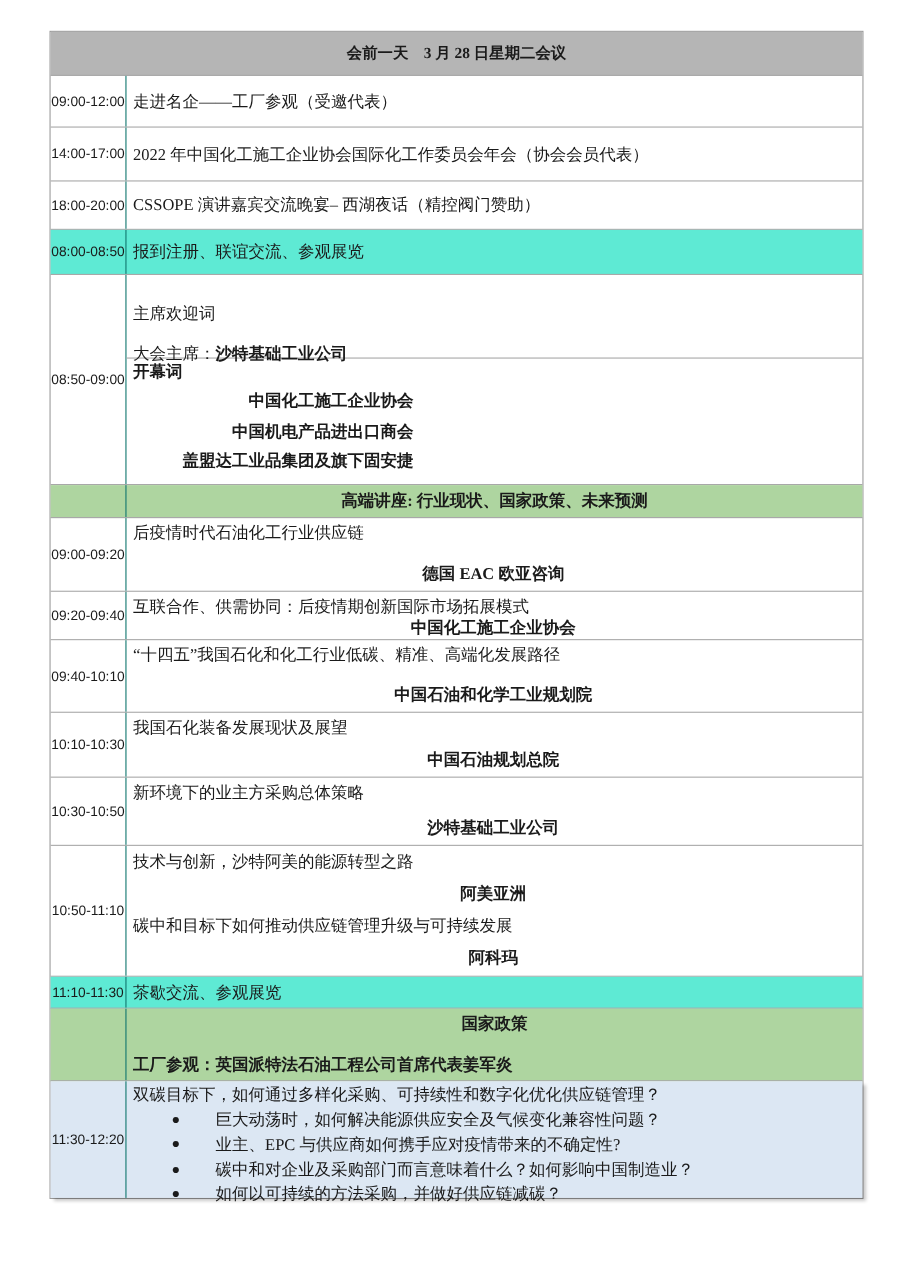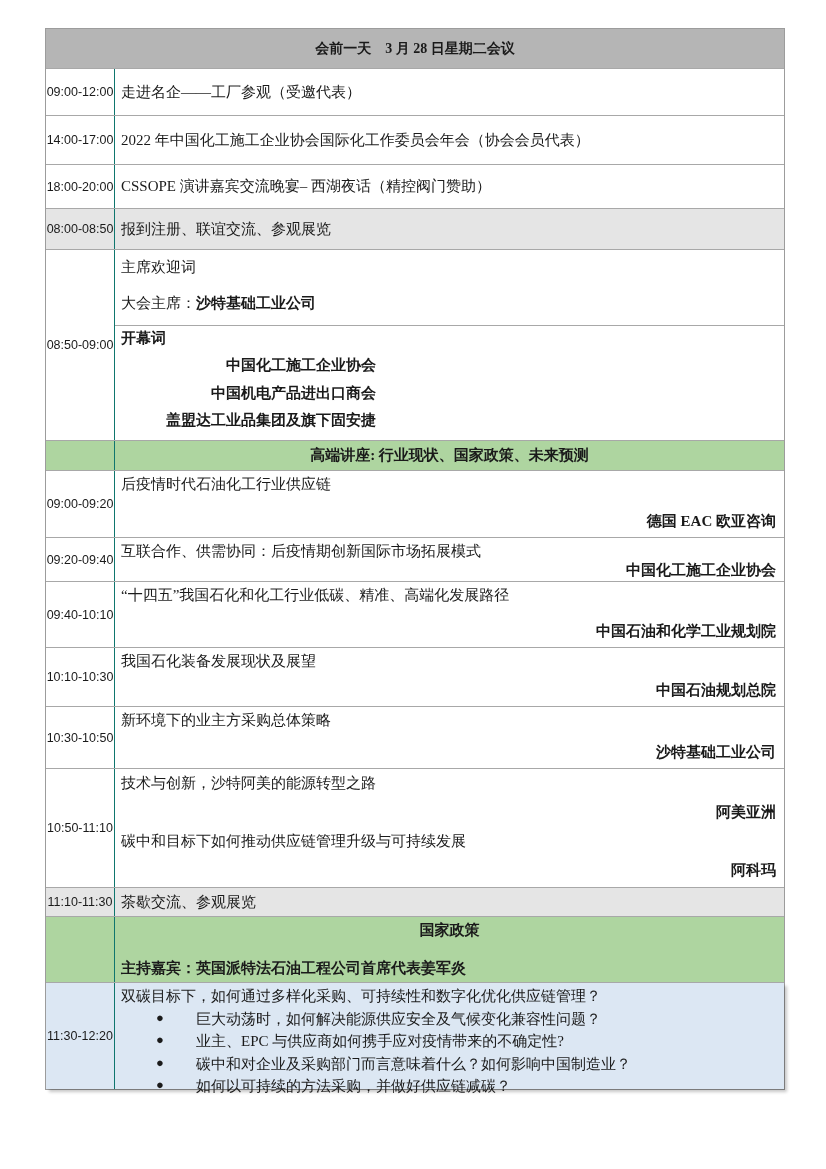--- a/index.html
+++ b/index.html
@@ -23,40 +23,40 @@
     font-size: 12.5px; white-space: nowrap; overflow: hidden;
   }
   .content { flex: 1; font-size: 15px; padding: 4px 6px; }
   .vcenter { display: flex; align-items: center; }
 
   .gray-header {
     background: #b5b5b5; height: 40px;
     display: flex; align-items: center; justify-content: center;
     font-weight: bold; font-size: 14px;
   }
-  .green-light { background: #e5e5e5; }
+  .green-light { background: #5eead4; }
   .band-green  { background: #aed5a0; }
   .blue-row    { background: #dce7f3; box-shadow: 3px 3px 3px rgba(0,0,0,0.22); }
 
   .center-bold { display:flex; align-items:center; justify-content:center; font-weight:bold; }
 
   
   .opening-right { flex: 1; display: flex; flex-direction: column; font-size: 15px; }
   .opening-a { height: 76px; border-bottom: 1px solid #a8a8a8; padding: 6px; }
-  .opening-a .welcome { margin-top: 2px; font-family: Liberation Serif, serif; }
+  .opening-a .welcome { margin-top: 20px; font-family: Liberation Serif, serif; }
   .opening-a .chair   { margin-top: 17px; }
   .opening-a .chair b { font-weight: bold; }
   .opening-b { height: 114px; padding: 3px 6px 5px; display: flex; flex-direction: row; }
   .opening-b .speech { font-weight: bold; }
   .orgs { margin-top: auto; text-align: right; font-weight: bold; line-height: 1.85; padding-right: 2px; }
 
   
   .talk { display: flex; flex-direction: column; justify-content: space-between; padding: 4px 6px 6px; }
   .talk-title { text-align: left; }
-  .talk-speaker { text-align: right; font-weight: bold; padding-right: 2px; }
+  .talk-speaker { text-align: center; font-weight: bold; padding-right: 2px; }
 
   .dual { display: flex; flex-direction: column; justify-content: space-between; padding: 5px 6px 7px; }
 
   
   .panel { display: flex; flex-direction: column; padding: 4px 6px; }
   .panel-title { text-align: center; font-weight: bold; }
   .panel-mod { margin-top: auto; font-weight: bold; text-align: left; }
 
   
   .disc { padding: 2px 6px 4px; line-height: 1.5; }
@@ -168,21 +168,21 @@
 
   <div class="row green-light h29">
     <div class="time">11:10-11:30</div>
     <div class="content vcenter">茶歇交流、参观展览</div>
   </div>
 
   <div class="row band-green h66">
     <div class="time"></div>
     <div class="content panel">
       <div class="panel-title">国家政策</div>
-      <div class="panel-mod">主持嘉宾：英国派特法石油工程公司首席代表姜军炎</div>
+      <div class="panel-mod">工厂参观：英国派特法石油工程公司首席代表姜军炎</div>
     </div>
   </div>
 
   <div class="row blue-row h106">
     <div class="time">11:30-12:20</div>
     <div class="content disc">
       <div class="disc-intro">双碳目标下，如何通过多样化采购、可持续性和数字化优化供应链管理？</div>
       <ul class="disc-list">
         <li>
             <span class="bullet">●</span>

